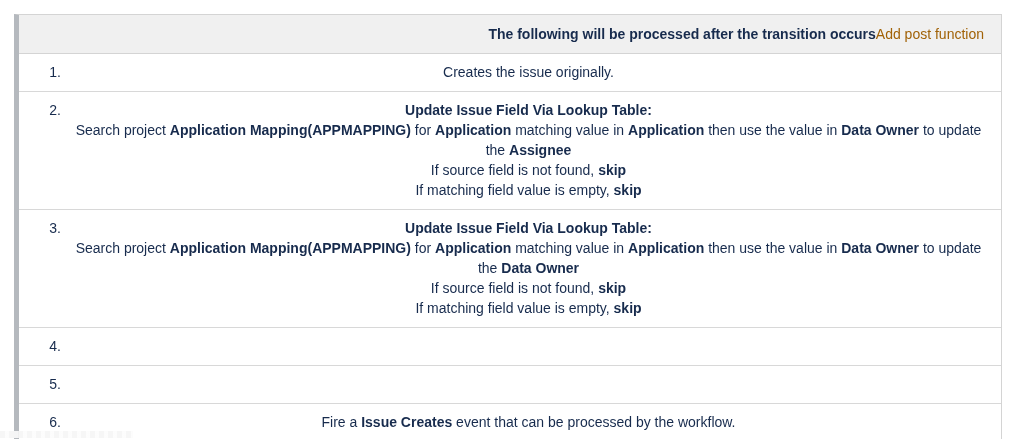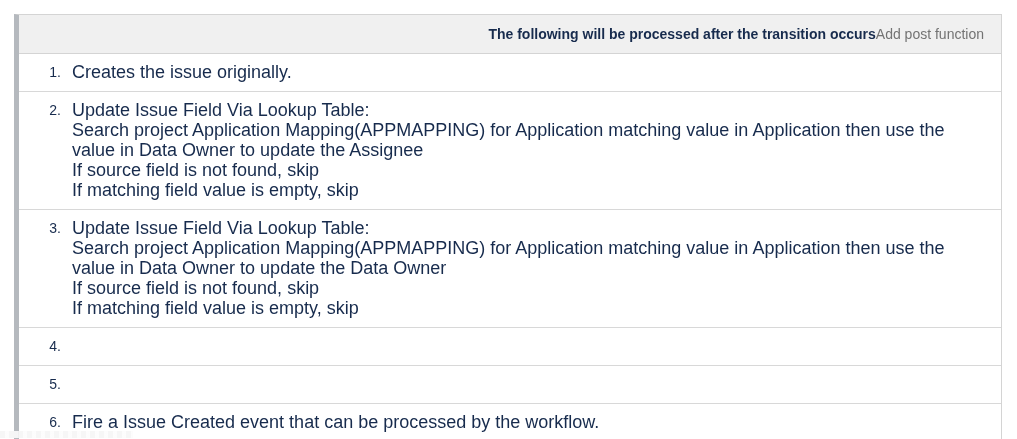--- a/index.html
+++ b/index.html
@@ -36,21 +36,21 @@
   }
   .panel-title {
     font-size: 14px;
     line-height: 20px;
     font-weight: bold;
     color: #172b4d;
   }
   .panel-action {
     font-size: 14px;
     line-height: 20px;
-    color: #737373;
+    color: #a16207;
     text-decoration: none;
     cursor: pointer;
     white-space: nowrap;
   }
 
   .row {
     display: flex;
     align-items: flex-start;
     padding: 8px 16px 9px 0;
     border-top: 1px solid #d8d8d8;
@@ -61,26 +61,27 @@
     width: 42px;
     flex: 0 0 42px;
     text-align: right;
     font-size: 14px;
     line-height: 20px;
     color: #172b4d;
   }
   .content {
     flex: 1;
     margin-left: 11px;
-    font-size: 18px;
+    font-size: 14px;
     line-height: 20px;
     color: #172b4d;
+    text-align: center;
   }
   .line { min-height: 20px; }
-  .seg-bold { font-weight: normal; }
+  .seg-bold { font-weight: bold; }
 
   .cutoff-artifact {
     position: absolute;
     left: 0;
     top: 431px;
     width: 133px;
     height: 7px;
     background: repeating-linear-gradient(90deg, #f5f5f5 0 5px, #fcfcfc 5px 9px);
     opacity: 0.9;
   }
@@ -126,19 +127,19 @@
     <span class="num">4.</span>
   </div>
 
   <div class="row">
     <span class="num">5.</span>
   </div>
 
   <div class="row">
     <span class="num">6.</span>
     <div class="content">
-            <div class="line"><span class="seg">Fire a </span><span class="seg-bold">Issue Created</span><span class="seg"> event that can be processed by the workflow.</span></div>
+            <div class="line"><span class="seg">Fire a </span><span class="seg-bold">Issue Creates</span><span class="seg"> event that can be processed by the workflow.</span></div>
           </div>
   </div>
 </div>
   </div>
   <div class="cutoff-artifact"></div>
 </div>
 
 </body></html>

